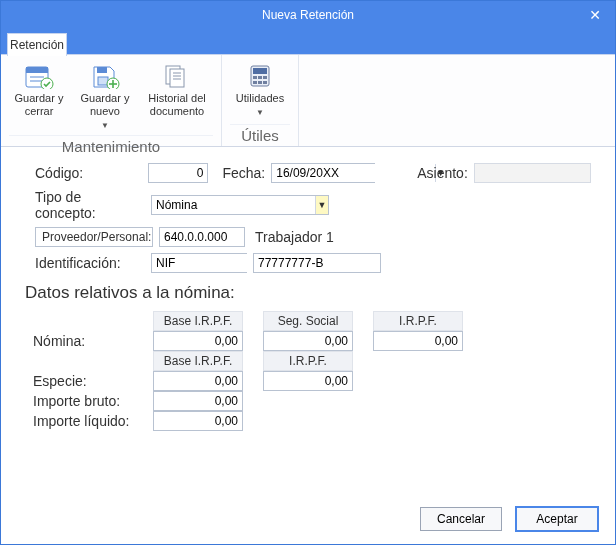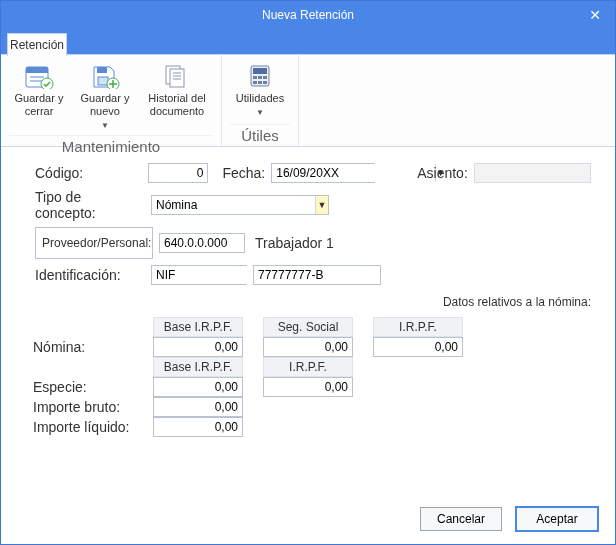--- a/index.html
+++ b/index.html
@@ -111,21 +111,21 @@
     border: 1px solid #b8c2d1;
     height: 20px;
     padding: 0 4px;
     font-size: 12px;
     font-family: inherit;
   }
   .num { text-align: right; }
   .boxed-label {
     border: 1px solid #b8c2d1;
     padding: 2px 6px;
-    height: 32px;
+    height: 20px;
     display: flex;
     align-items: center;
   }
   .select-wrap {
     border: 1px solid #b8c2d1;
     height: 20px;
     display: flex;
     align-items: center;
     background:#fef9c3;
   }
@@ -140,23 +140,22 @@
     display:flex;align-items:center;justify-content:center;
     cursor:pointer;
   }
   .readonly-box {
     background: #f3f3f3;
     border: 1px solid #d6dbe4;
     height: 20px;
     width: 120px;
   }
   .section-title {
-    font-size: 12px;
+    font-size: 17px;
     margin: 10px 0 8px 0;
-    text-align: right;
   }
   .grid {
     display: grid;
     grid-template-columns: 120px 90px 20px 90px 20px 90px;
     row-gap: 0;
     align-items: center;
     margin-left:8px;
   }
   .col-header {
     background: #f0f2f6;

